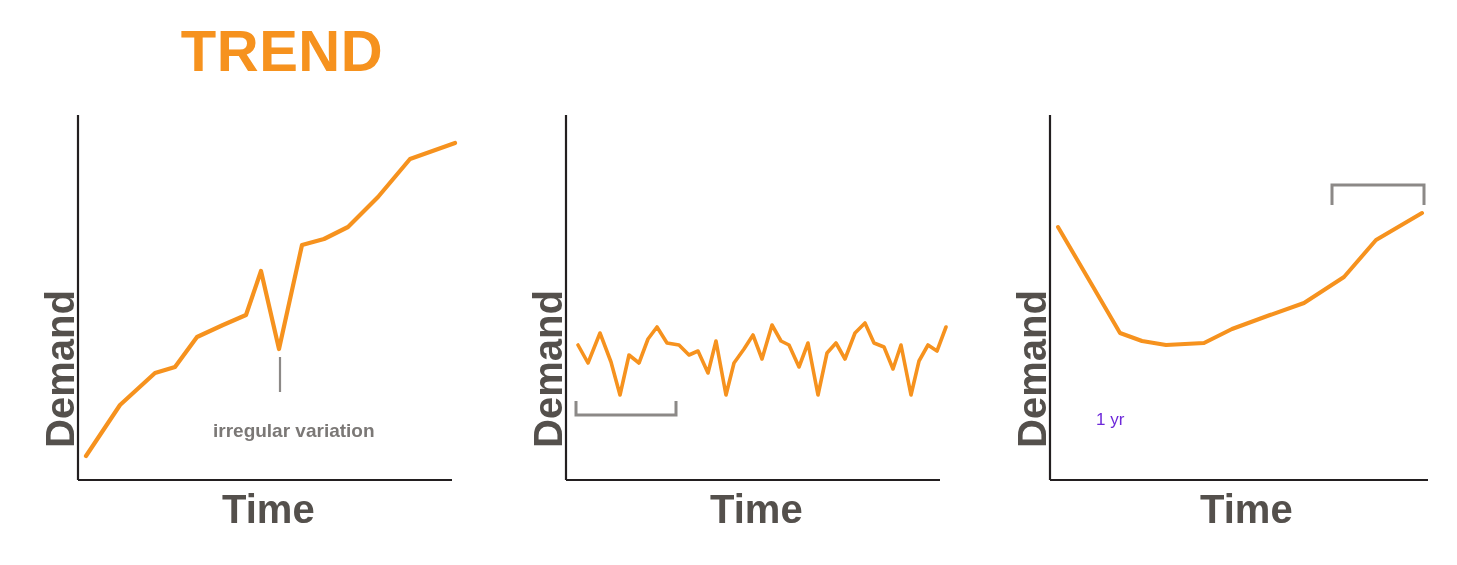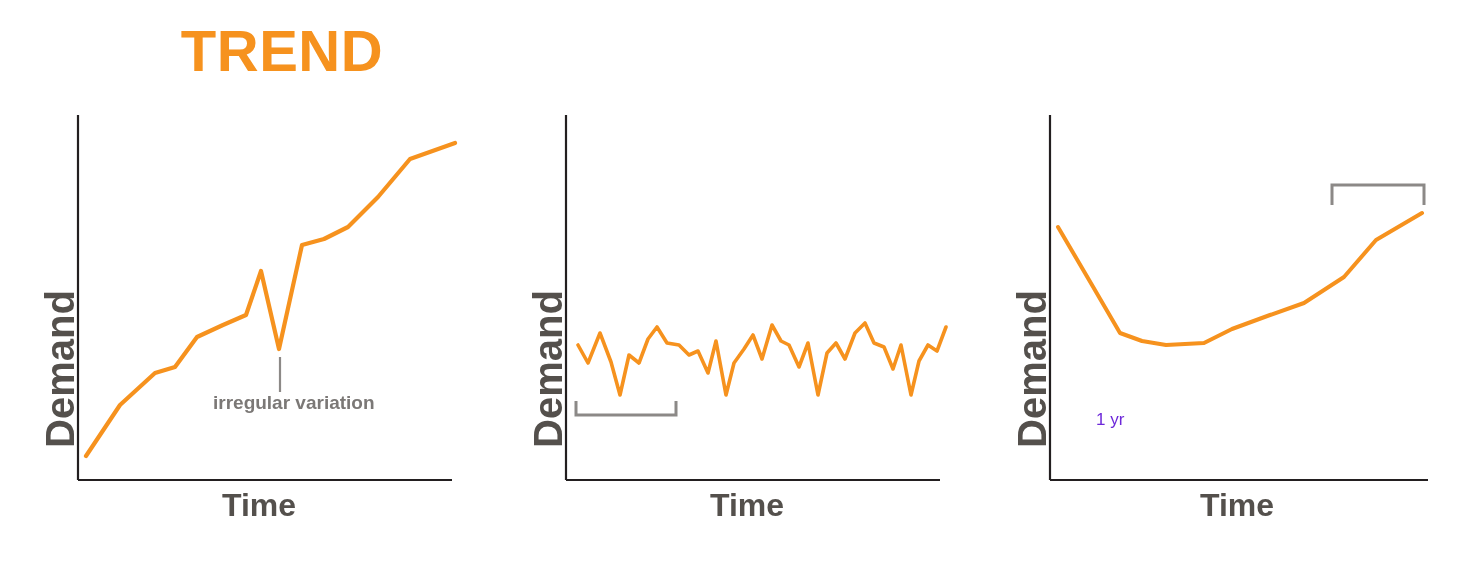--- a/index.html
+++ b/index.html
@@ -43,35 +43,36 @@
     font-size: 40px;
     font-weight: bold;
     color: #54504C;
     transform: rotate(-90deg);
     transform-origin: left top;
     white-space: nowrap;
     letter-spacing: 0px;
   }
   .xlabel {
     position: absolute;
-    font-size: 32px;
+    font-size: 40px;
     font-weight: bold;
     color: #54504C;
     white-space: nowrap;
     letter-spacing: 0px;
   }
   .plot {
     position: absolute;
   }
   .annot {
     position: absolute;
     font-size: 19px;
     font-weight: bold;
     color: #7B7876;
     white-space: nowrap;
+    margin-top: 28px;
   }
   .annot-small {
     position: absolute;
     font-size: 17px;
     font-weight: normal;
     color: #6d28d9;
     white-space: nowrap;
   }
   svg { display: block; overflow: visible; }
 </style>

